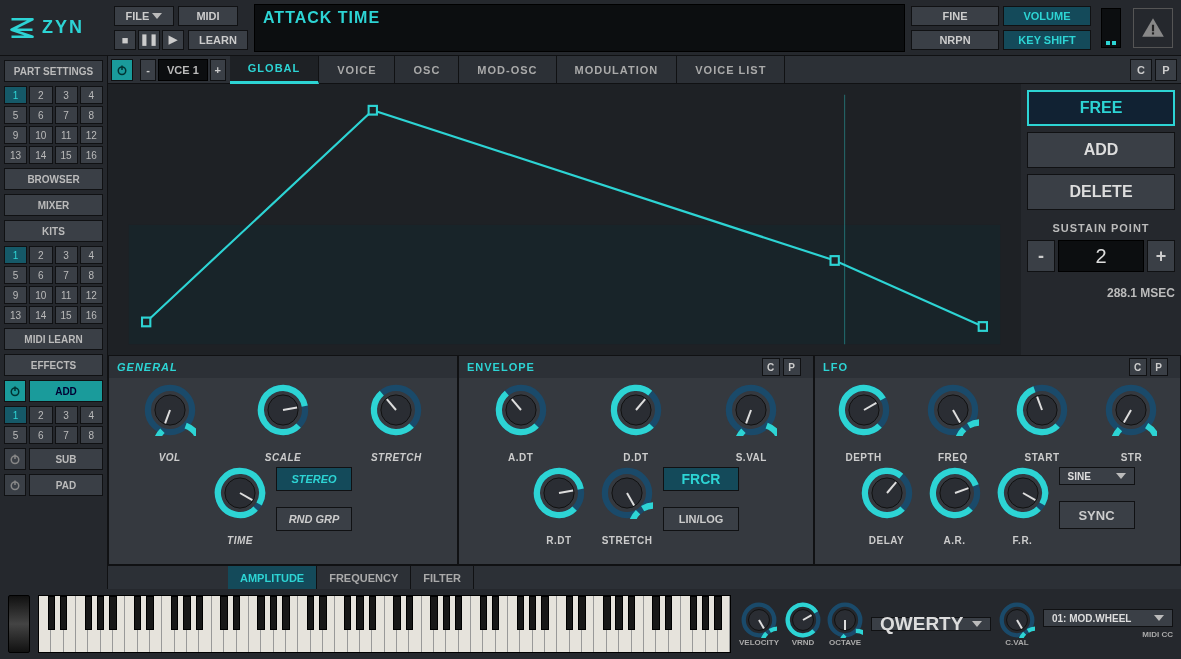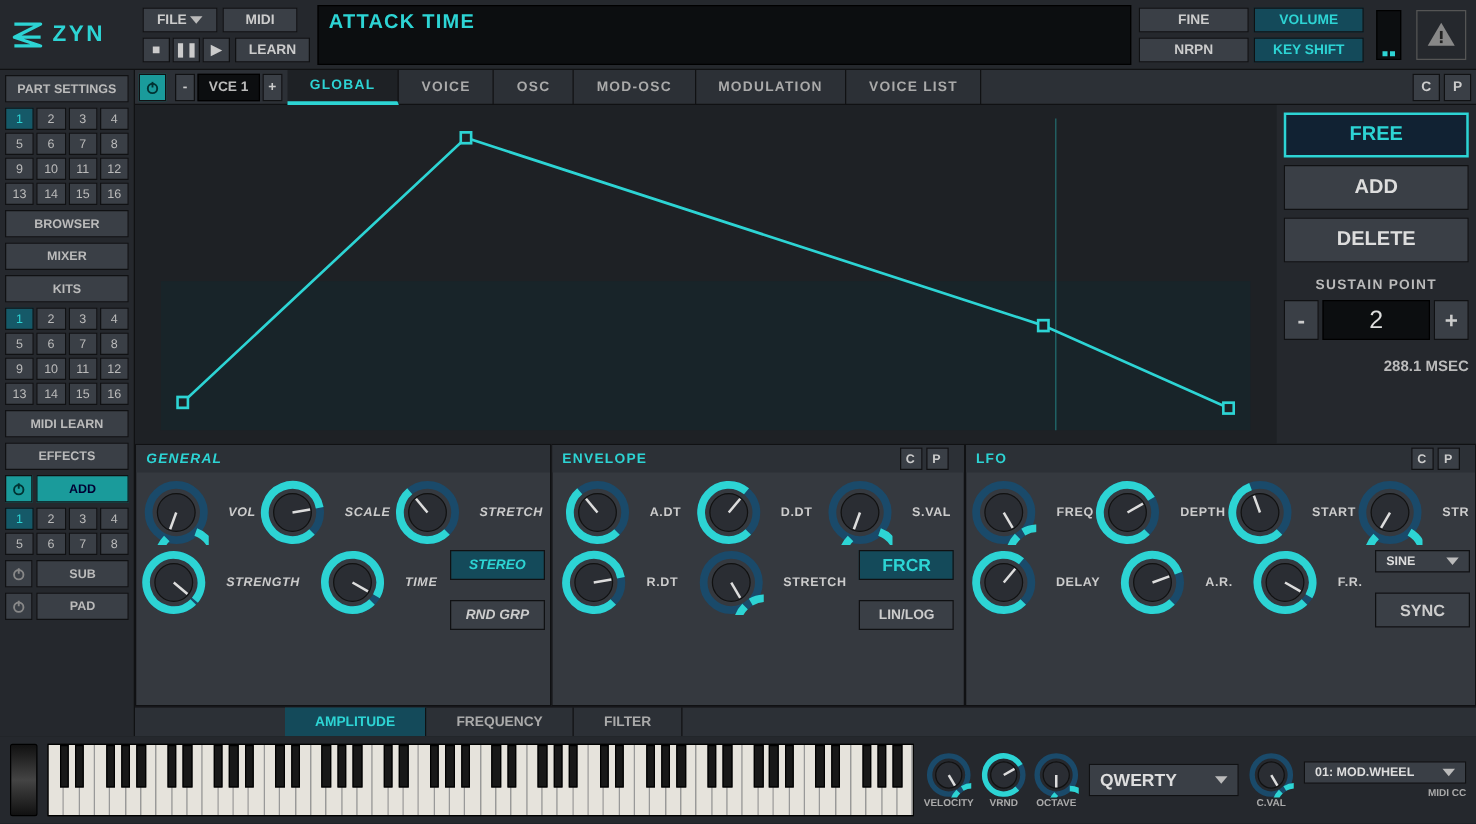--- a/index.html
+++ b/index.html
@@ -67,47 +67,47 @@
 .panels { display:flex; height:210px; }
 .panel { background:#35393f; border:1px solid #101113; display:flex; flex-direction:column; }
 .panel.g { width:350px;font-style:italic; }
 .panel.e { width:356px; }
 .panel.l { flex:1; }
 .phead { background:#2c3036; height:22px; display:flex; align-items:center; padding:0 8px; font-size:11px; font-weight:700; color:#2dd4d4; letter-spacing:1px; }
 .phead .spacer { flex:1; }
 .phead .cp .btn { width:18px; height:18px; font-size:10px; }
 .pbody { flex:1; padding:6px 4px; }
 .krow { display:flex; justify-content:space-around; margin-bottom:4px; }
-.knob { display:flex; flex-direction:row; align-items:center; gap:16px; }
+.knob { display:flex; flex-direction:column; align-items:center; gap:16px; }
 .knob svg { width:52px; height:52px; }
 .knob .kl { font-size:10px; font-weight:700; color:#ccc; letter-spacing:0.5px; }
 .pbody .btns { display:flex; flex-direction:column; gap:16px; }
 .pbody .btns .btn { width:76px; height:24px; }
 .pbody .row { display:flex; align-items:flex-start; justify-content:center; gap:10px; }
 
 
 .btabs { display:flex; height:24px; background:#2c3036; border-top:1px solid #101113; padding-left:120px; }
-.btab { padding:0 24px; display:flex; align-items:center; font-size:11px; font-weight:700; color:#aaa; cursor:pointer; border-right:1px solid #101113; }
+.btab { padding:0 12px; display:flex; align-items:center; font-size:11px; font-weight:700; color:#aaa; cursor:pointer; border-right:1px solid #101113; }
 .btab.on { color:#2dd4d4; background:#144a5a; }
 
 
 .kbbar { height:70px; background:#25282d; display:flex; align-items:center; gap:8px; padding:4px 8px; }
 .wheel { width:22px; height:58px; background:linear-gradient(#111,#444,#111); border:1px solid #000; border-radius:2px; }
 .piano { flex:1; height:58px; background:#111; position:relative; border:1px solid #000; }
 .whites { display:flex; height:100%; }
 .wkey { flex:1; background:#e6e3dc; border-right:1px solid #999; }
 .blacks { position:absolute; top:0; left:0; right:0; height:60%; pointer-events:none; display:flex; }
 .bslot { flex:1; position:relative; }
 .bkey { position:absolute; right:-30%; width:60%; top:0; bottom:0; background:#181818; border:1px solid #000; }
 .kctrls { display:flex; align-items:flex-end; gap:6px; }
 .sknob { display:flex; flex-direction:column; align-items:center; }
 .sknob svg { width:36px; height:36px; }
 .sknob .kl { font-size:8px; color:#aaa; font-weight:700; }
 .ksel { display:flex; flex-direction:column; gap:3px; }
-.select { background:#3a3f46; border:1px solid #101113; height:26px; display:flex; align-items:center; padding:0 8px; gap:6px; font-size:14px; font-weight:700; color:#ddd; cursor:pointer; justify-content:space-between; }
+.select { background:#3a3f46; border:1px solid #101113; height:14px; display:flex; align-items:center; padding:0 8px; gap:6px; font-size:19px; font-weight:700; color:#ddd; cursor:pointer; justify-content:space-between; }
 .select.sm { height:18px; font-size:10px; }
 .tri { width:0; height:0; border-left:5px solid transparent; border-right:5px solid transparent; border-top:6px solid #bbb; }
 </style>
 </head>
 <body>
 
 <div class="root">
 
   <div class="topbar">
     <div class="logo">
@@ -325,29 +325,20 @@
     <line x1="26" y1="26" x2="16.808137181482486" y2="15.045564463398614" stroke="#ddd" stroke-width="2"></line>
   </svg>
                   <div class="kl">STRETCH</div>
                 </div>
               </div>
             <div class="row">
               <div class="krow" id="grow2" style="gap:16px">
                   <div class="knob">
                     <svg viewBox="0 0 52 52">
     <circle cx="26" cy="26" r="22.099999999999998" stroke="#1a4a6a" stroke-width="6.24" fill="none"></circle>
-    <path d="M 41.627059864222694 41.6270598642227 A 22.099999999999998 22.099999999999998 0 1 1 42.929582192929416 40.205606174072514" stroke="#2dd4d4" stroke-width="6.24" fill="none"></path>
-    <circle cx="26" cy="26" r="15.079999999999998" fill="#2a2d33" stroke="#111"></circle>
-    <line x1="26" y1="26" x2="36.95443553660139" y2="35.191862818517514" stroke="#ddd" stroke-width="2"></line>
-  </svg>
-                    <div class="kl">STRENGTH</div>
-                  </div>
-                  <div class="knob">
-                    <svg viewBox="0 0 52 52">
-    <circle cx="26" cy="26" r="22.099999999999998" stroke="#1a4a6a" stroke-width="6.24" fill="none"></circle>
     <path d="M 41.627059864222694 41.6270598642227 A 22.099999999999998 22.099999999999998 0 1 1 45.1391614236361 37.05" stroke="#2dd4d4" stroke-width="6.24" fill="none"></path>
     <circle cx="26" cy="26" r="15.079999999999998" fill="#2a2d33" stroke="#111"></circle>
     <line x1="26" y1="26" x2="38.384163274117476" y2="33.15" stroke="#ddd" stroke-width="2"></line>
   </svg>
                     <div class="kl">TIME</div>
                   </div>
                 </div>
               <div class="btns">
                 <div class="btn blue">STEREO</div>
                 <div class="btn">RND GRP</div>
@@ -432,34 +423,34 @@
               <div class="btn">C</div>
               <div class="btn">P</div>
             </div>
           </div>
           <div class="pbody">
             <div class="row">
               <div class="krow" id="lrow1" style="flex:1">
                   <div class="knob">
                     <svg viewBox="0 0 52 52">
     <circle cx="26" cy="26" r="22.099999999999998" stroke="#1a4a6a" stroke-width="6.24" fill="none"></circle>
+    <path d="M 41.627059864222694 41.6270598642227 A 22.099999999999998 22.099999999999998 0 1 1 45.1391614236361 14.950000000000003" stroke="#2dd4d4" stroke-width="6.24" fill="none"></path>
+    <circle cx="26" cy="26" r="15.079999999999998" fill="#2a2d33" stroke="#111"></circle>
+    <line x1="26" y1="26" x2="38.384163274117476" y2="18.85" stroke="#ddd" stroke-width="2"></line>
+  </svg>
+                    <div class="kl">DEPTH</div>
+                  </div>
+                  <div class="knob">
+                    <svg viewBox="0 0 52 52">
+    <circle cx="26" cy="26" r="22.099999999999998" stroke="#1a4a6a" stroke-width="6.24" fill="none"></circle>
     <path d="M 41.627059864222694 41.6270598642227 A 22.099999999999998 22.099999999999998 0 1 1 37.05 45.13916142363609" stroke="#2dd4d4" stroke-width="6.24" fill="none"></path>
     <circle cx="26" cy="26" r="15.079999999999998" fill="#2a2d33" stroke="#111"></circle>
     <line x1="26" y1="26" x2="33.150000000000006" y2="38.38416327411747" stroke="#ddd" stroke-width="2"></line>
   </svg>
                     <div class="kl">FREQ</div>
-                  </div>
-                  <div class="knob">
-                    <svg viewBox="0 0 52 52">
-    <circle cx="26" cy="26" r="22.099999999999998" stroke="#1a4a6a" stroke-width="6.24" fill="none"></circle>
-    <path d="M 41.627059864222694 41.6270598642227 A 22.099999999999998 22.099999999999998 0 1 1 45.1391614236361 14.950000000000003" stroke="#2dd4d4" stroke-width="6.24" fill="none"></path>
-    <circle cx="26" cy="26" r="15.079999999999998" fill="#2a2d33" stroke="#111"></circle>
-    <line x1="26" y1="26" x2="38.384163274117476" y2="18.85" stroke="#ddd" stroke-width="2"></line>
-  </svg>
-                    <div class="kl">DEPTH</div>
                   </div>
                   <div class="knob">
                     <svg viewBox="0 0 52 52">
     <circle cx="26" cy="26" r="22.099999999999998" stroke="#1a4a6a" stroke-width="6.24" fill="none"></circle>
     <path d="M 41.627059864222694 41.6270598642227 A 22.099999999999998 22.099999999999998 0 1 1 18.44135483250272 5.232793080631424" stroke="#2dd4d4" stroke-width="6.24" fill="none"></path>
     <circle cx="26" cy="26" r="15.079999999999998" fill="#2a2d33" stroke="#111"></circle>
     <line x1="26" y1="26" x2="21.109111950442937" y2="12.56239552276151" stroke="#ddd" stroke-width="2"></line>
   </svg>
                     <div class="kl">START</div>
                   </div>

